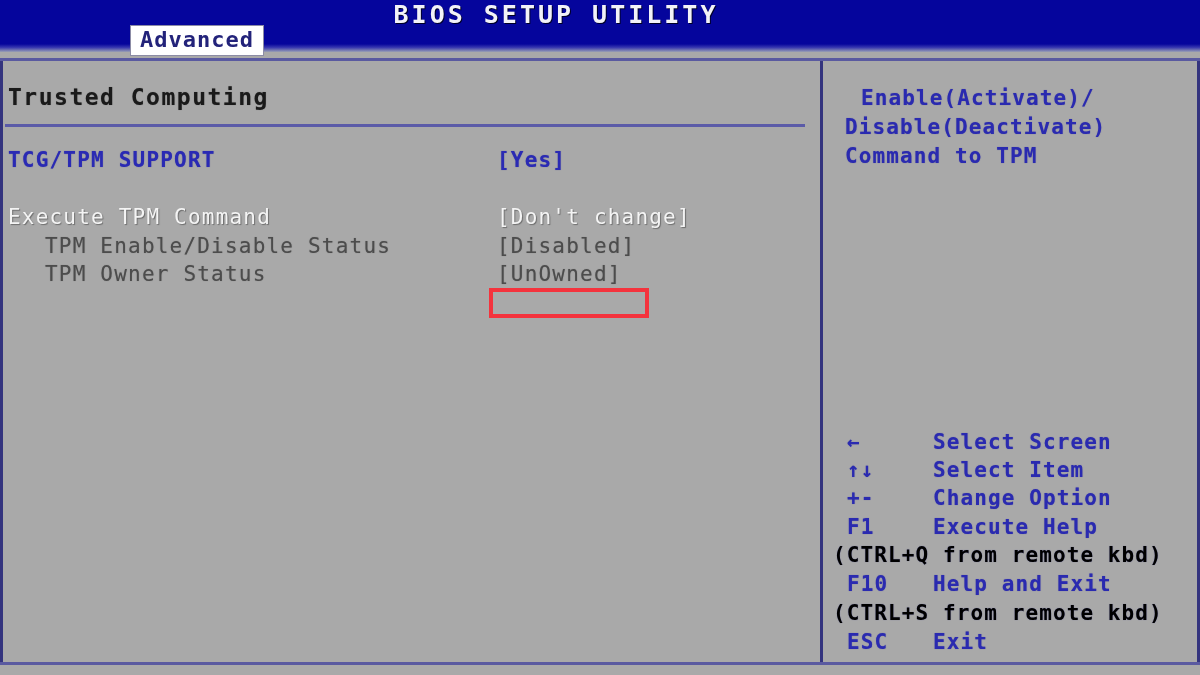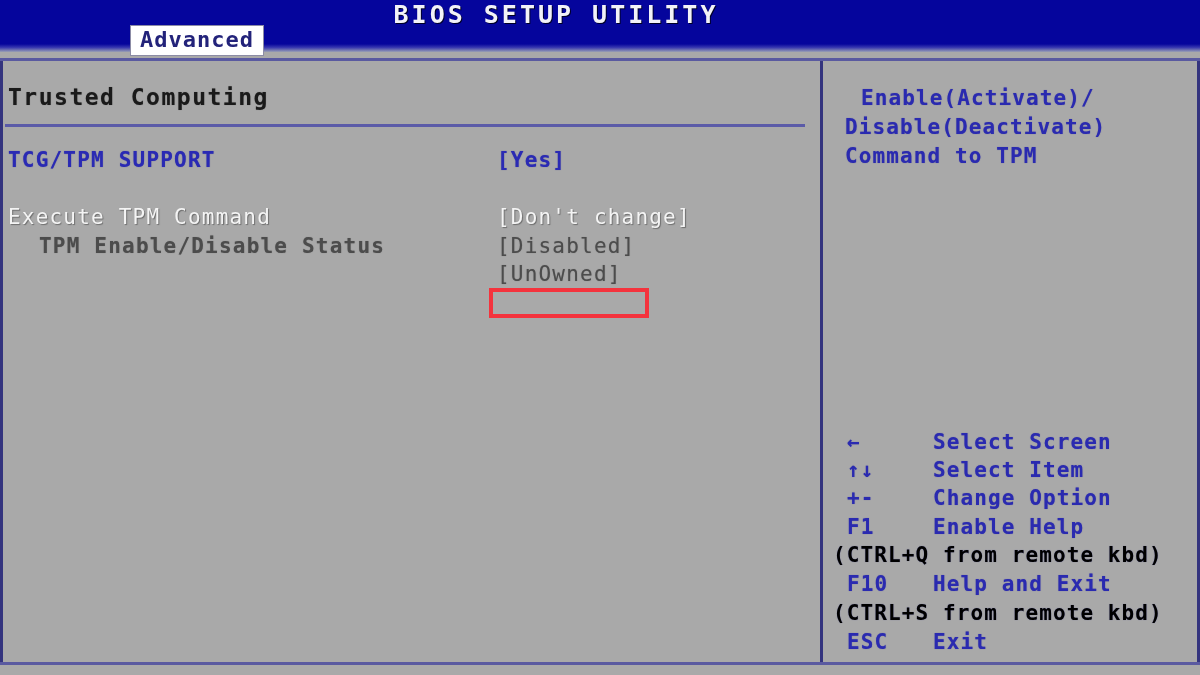--- a/index.html
+++ b/index.html
@@ -142,21 +142,21 @@
   }
   .blue  { color: #2a2ab4; font-weight: bold; text-shadow: 0 0 1px rgba(20,20,140,0.5); }
   .white { color: #f4f4f4; text-shadow: 1px 1px 1px rgba(60,60,60,0.55); }
   .gray  { color: #4c4c4c; text-shadow: 0 0 1px rgba(60,60,60,0.4); }
 
   #row-tcg      { left: 5px; top: 85px; }
   #row-execute  { left: 5px; top: 142px; }
   #row-enable   { left: 5px; top: 171px; }
   #row-owner    { left: 5px; top: 199px; }
   #row-enable .label,
-  #row-owner  .label { left: 31px; font-weight: bold; }
+  #row-owner  .label { left: 37px; }
 
   
   #annotation-box {
     position: absolute;
     left: 486px;
     top: 227px;
     width: 160px;
     height: 30px;
     border: 4px solid #f4333d;
     box-sizing: border-box;
@@ -260,20 +260,21 @@
       <span class="label blue">TCG/TPM SUPPORT</span>
       <span class="value blue">[Yes]</span>
     </div>
 
     <div class="row" id="row-enable">
       <span class="label gray">TPM Enable/Disable Status</span>
       <span class="value gray">[Disabled]</span>
     </div>
 
     <div class="row" id="row-owner">
+      <span class="label gray">TPM Owner Status</span>
       <span class="value gray">[UnOwned]</span>
     </div>
 
     <div id="annotation-box"></div>
   </div>
 
   <div id="right-panel">
     <div class="help-line" id="help-0">Enable(Activate)/</div>
     <div class="help-line" id="help-1">Disable(Deactivate)</div>
     <div class="help-line" id="help-2">Command to TPM</div>
@@ -285,21 +286,21 @@
     <div class="legend-row" id="leg-1">
       <span class="lkey">↑↓</span>
       <span class="ldesc">Select Item</span>
     </div>
     <div class="legend-row" id="leg-2">
       <span class="lkey">+-</span>
       <span class="ldesc">Change Option</span>
     </div>
     <div class="legend-row" id="leg-3">
       <span class="lkey">F1</span>
-      <span class="ldesc">Enable Help</span>
+      <span class="ldesc">Execute Help</span>
     </div>
 
     <div class="legend-full" id="leg-4">(CTRL+Q from remote kbd)</div>
 
     <div class="legend-row" id="leg-5">
       <span class="lkey">F10</span>
       <span class="ldesc">Help and Exit</span>
     </div>
 
     <div class="legend-full" id="leg-6">(CTRL+S from remote kbd)</div>

